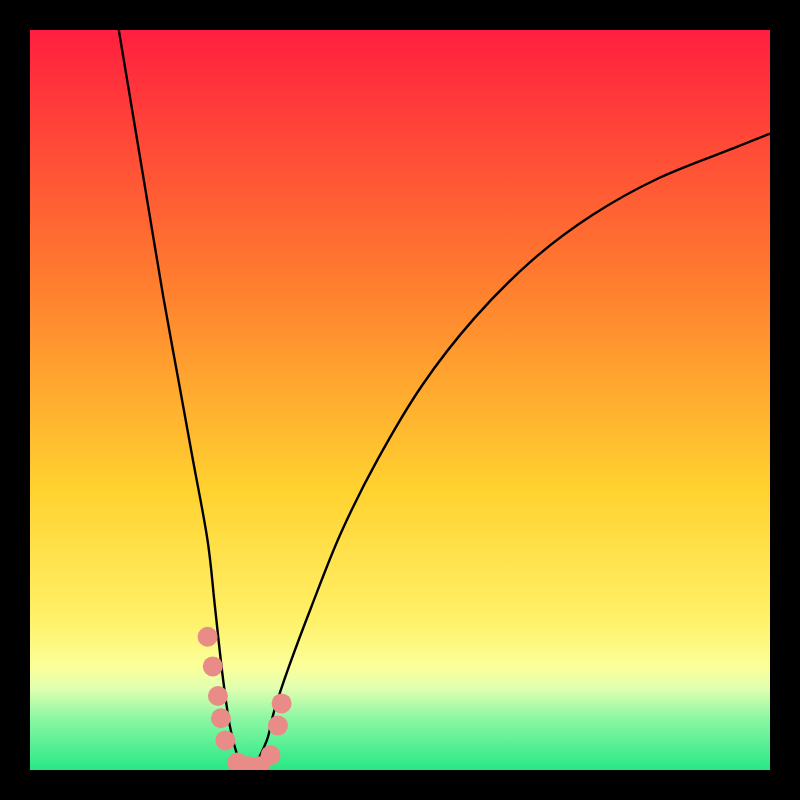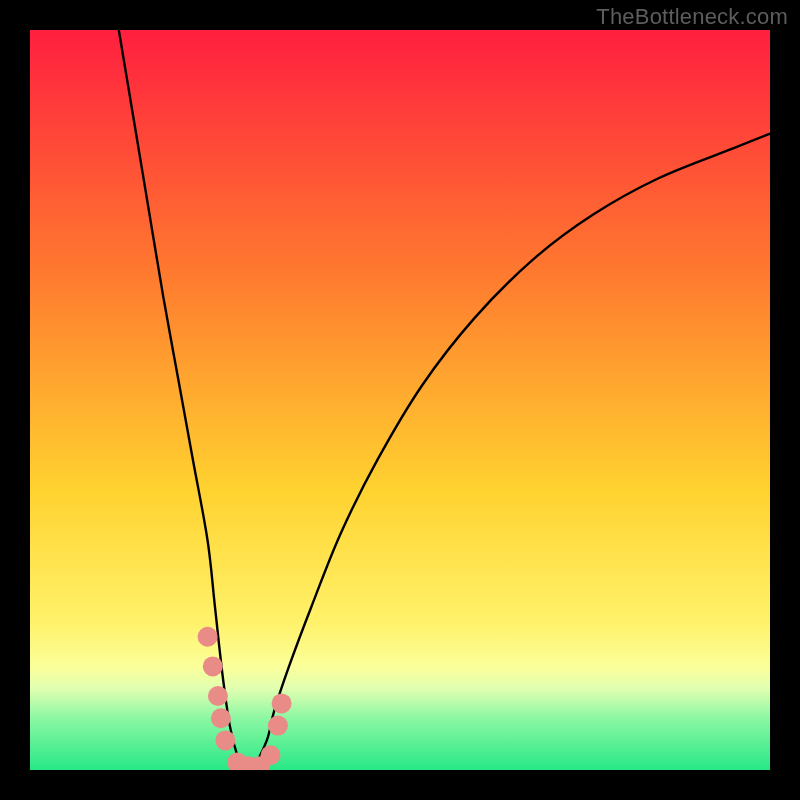--- a/index.html
+++ b/index.html
@@ -34,21 +34,20 @@
     letter-spacing: 0.2px;
     font-weight: 400;
     z-index: 20;
   }
   svg { display: block; }
 </style>
 </head>
 <body>
 
 <div class="stage">
-  <div class="watermark">TheBottleneck.com</div>
 
   <div class="plot">
     <svg id="chart-svg" width="740" height="740" viewBox="0 0 740 740" preserveAspectRatio="none">
       <defs>
         <linearGradient id="bg-grad" x1="0" y1="0" x2="0" y2="1">
             <stop offset="0%" stop-color="#ff1f3f"></stop>
             <stop offset="33%" stop-color="#ff7a2f"></stop>
             <stop offset="62%" stop-color="#ffd22f"></stop>
             <stop offset="80%" stop-color="#fff26a"></stop>
             <stop offset="86%" stop-color="#fbff9a"></stop>

